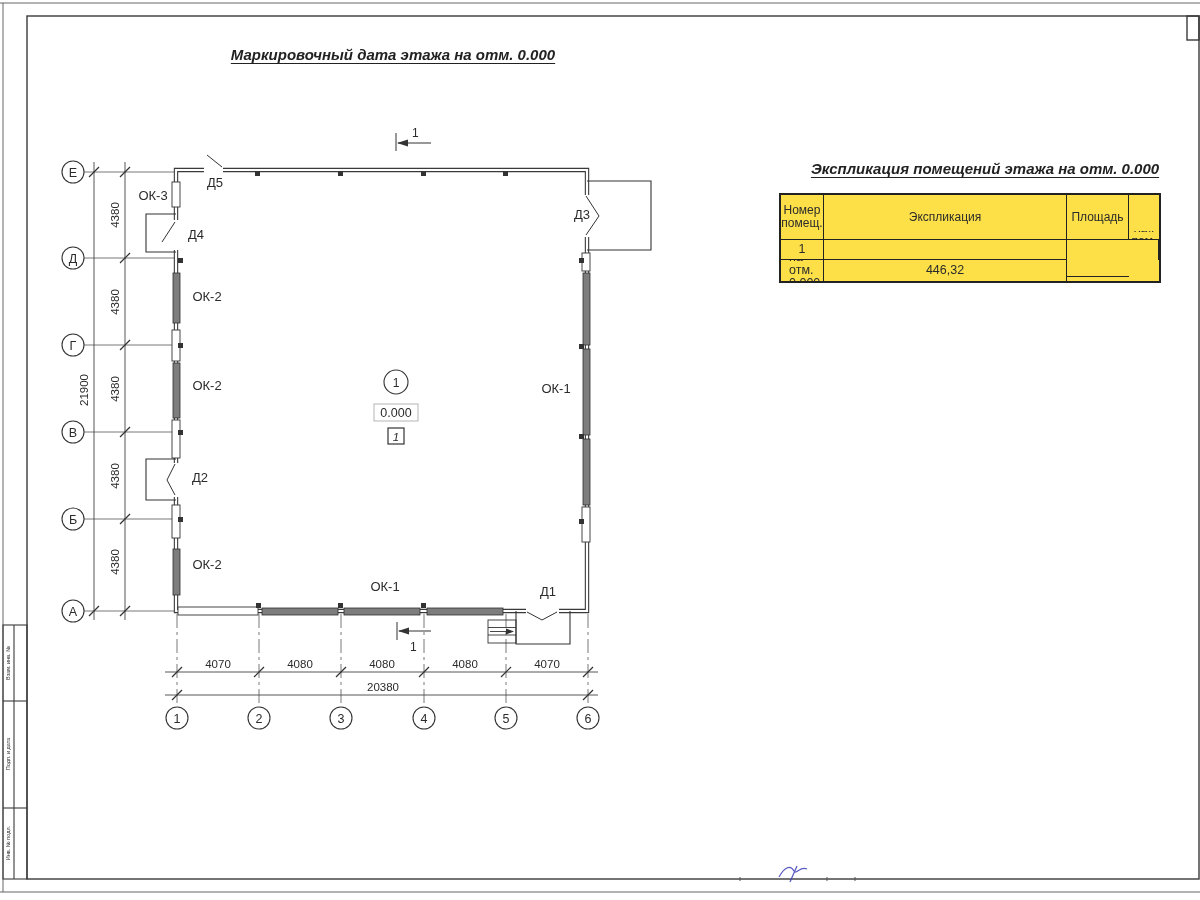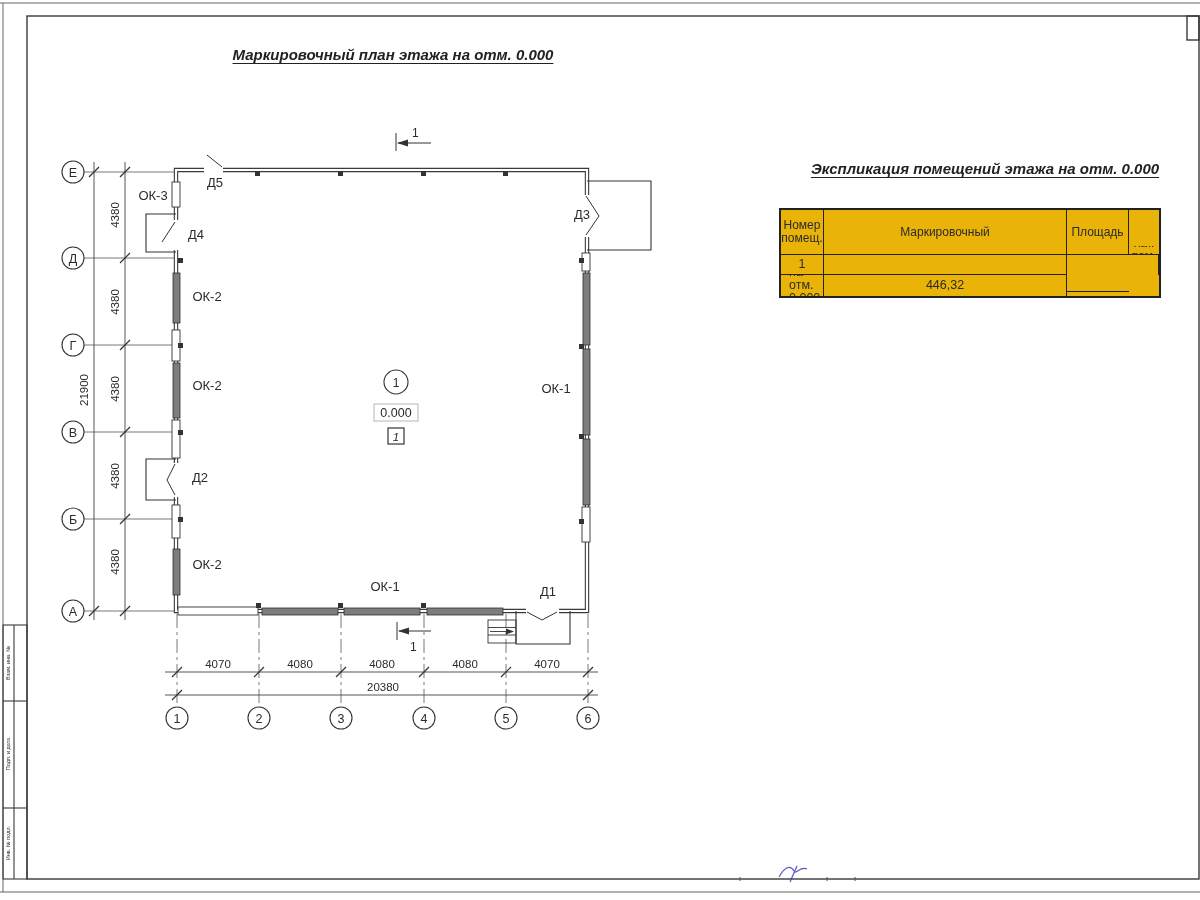--- a/index.html
+++ b/index.html
@@ -4,24 +4,24 @@
 <style>
   html,body{margin:0;padding:0;background:#fff;}
   .sheet{position:relative;width:1200px;height:900px;background:#ffffff;overflow:hidden;
          font-family:"Liberation Sans", sans-serif;color:#2b2b2b;}
   svg{position:absolute;left:0;top:0;}
   svg text{font-family:"Liberation Sans", sans-serif;fill:#2b2b2b;}
   .title{position:absolute;font-style:italic;font-weight:bold;font-size:15px;
          text-align:center;text-decoration:underline;text-underline-offset:3px;color:#222;}
   .plan-title{left:228px;top:46px;width:330px;}
   .table-title{left:807px;top:160px;width:356px;}
-  .expl-table{position:absolute;left:779px;top:208px;display:grid;
+  .expl-table{position:absolute;left:779px;top:193px;display:grid;
               grid-template-columns:43px 243px 62px 30px;
               grid-template-rows:45px 20px 21px;
-              border:2px solid #222;background:#eab308;}
+              border:2px solid #222;background:#fde047;}
   .expl-table .c{border-right:1px solid #222;border-bottom:1px solid #222;
                  display:flex;align-items:center;justify-content:center;
                  font-size:12px;line-height:1.05;text-align:center;overflow:hidden;}
   .expl-table .c.last{border-right:none;margin-top:36px;}
   .expl-table .c.bot{border-bottom:none;}
   .expl-table .c.hdr{border-bottom:1px solid #222;}
   .expl-table .c.left{justify-content:flex-start;padding-left:8px;text-align:left;}
   .expl-table .c.val{font-size:12.5px;}
 </style>
 </head>
@@ -254,26 +254,26 @@
       <path d="M779,877 C784,868 790,864 794,871 C796,875 800,866 807,869"></path>
       <path d="M797,866 L790,882"></path>
     </g>
     <g stroke="#555" stroke-width="1">
       <line x1="740" y1="877" x2="740" y2="881"></line>
       <line x1="827" y1="877" x2="827" y2="881"></line>
       <line x1="855" y1="877" x2="855" y2="881"></line>
     </g>
   </svg>
 
-  <div class="title plan-title">Маркировочный план этажа на отм. 0.000</div>
+  <div class="title plan-title">Маркировочный дата этажа на отм. 0.000</div>
   <div class="title table-title">Экспликация помещений этажа на отм. 0.000</div>
 
   <div class="expl-table">
     <div class="c hdr">Номер помещ.</div>
-    <div class="c hdr">Маркировочный</div>
+    <div class="c hdr">Экспликация</div>
     <div class="c hdr">Площадь</div>
     <div class="c hdr last">Кат. пом.</div>
 
     <div class="c val">1</div>
     <div class="c val"></div>
     <div class="c val last"></div>
 
     <div class="c val bot"></div>
     <div class="c val left bot">на отм. 0.000</div>
     <div class="c val bot">446,32</div>

